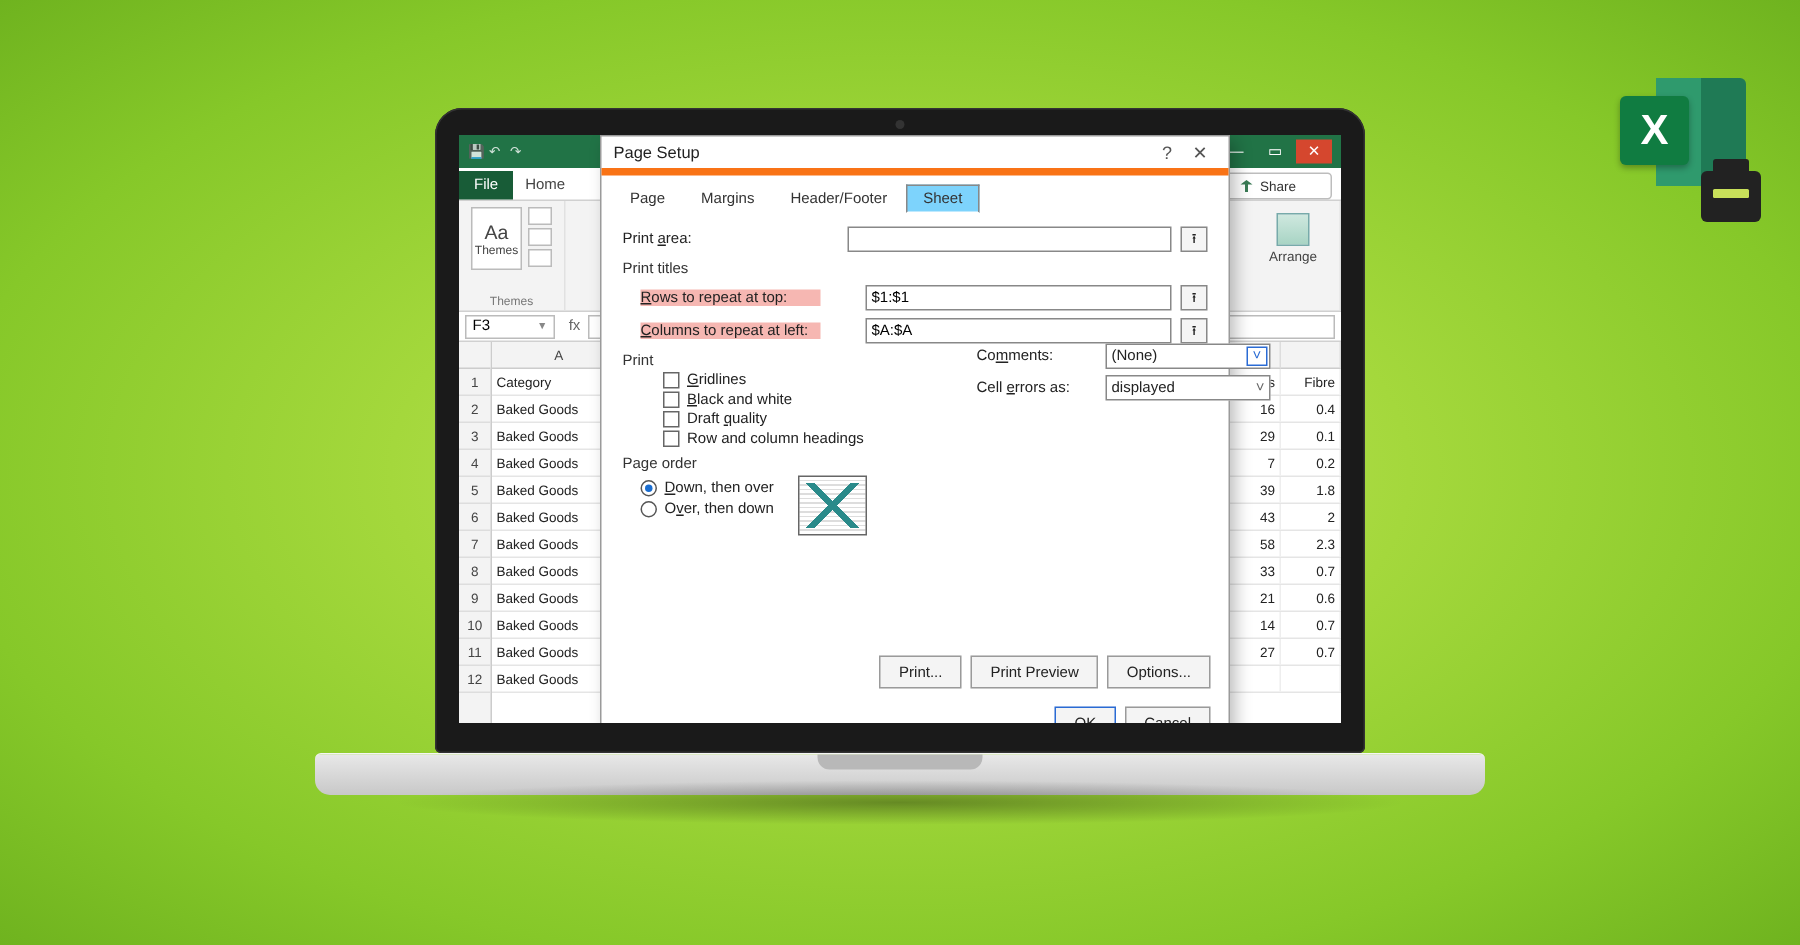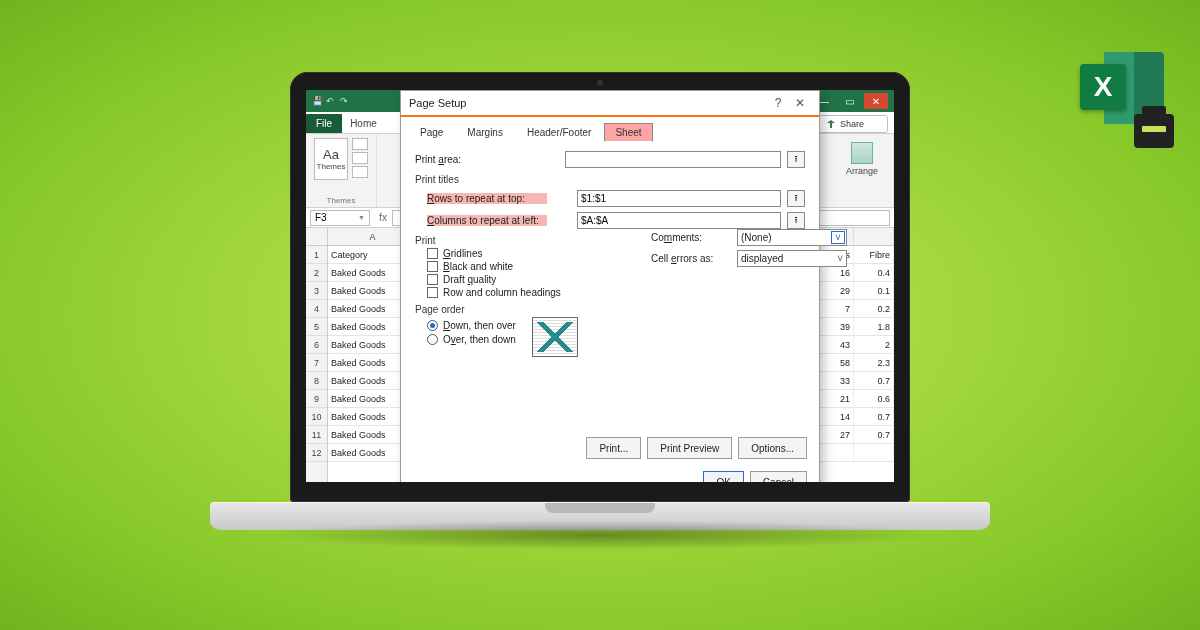--- a/index.html
+++ b/index.html
@@ -53,37 +53,37 @@
   .colhdrs div { border-right:1px solid #ddd; border-bottom:1px solid #ccc; display:flex; align-items:center; justify-content:center; }
   .cA{width:90px}.cH{width:40px}.cI{width:40px}
   .cGap{flex:1}
   .rows { font-size:9px; color:#222; }
   .row { height:18px; display:flex; border-bottom:1px solid #e5e5e5; }
   .row div { border-right:1px solid #eee; padding:0 3px; display:flex; align-items:center; overflow:hidden; white-space:nowrap; }
   .row .cH, .row .cI { justify-content:flex-end; }
 
   
   .dialog { position:absolute; left:94px; top:0px; width:420px; height:414px; background:#fff; border:1px solid #9a9a9a; box-shadow:4px 4px 10px rgba(0,0,0,.25); font-size:10px; color:#222; }
-  .dlg-title { height:26px; display:flex; align-items:center; padding:0 8px; border-bottom:2px solid #f97316; }
+  .dlg-title { height:26px; display:flex; align-items:center; padding:0 8px; border-bottom:5px solid #f97316; }
   .dlg-title .t { font-size:11px; }
   .dlg-title .sp { flex:1; }
   .dlg-title .hlp, .dlg-title .cls { width:22px; text-align:center; font-size:12px; color:#555; cursor:pointer; }
   .dlg-tabs { display:flex; gap:2px; padding:6px 8px 0 8px; font-size:10px; }
   .dlg-tab { padding:3px 10px; border:1px solid transparent; color:#333; }
-  .dlg-tab.active { border:1px solid #888; border-bottom-color:#fff; background:#fca5a5; position:relative; z-index:2; }
+  .dlg-tab.active { border:1px solid #888; border-bottom-color:#fff; background:#7dd3fc; position:relative; z-index:2; }
   .dlg-body { padding:4px 14px 8px 14px; }
   .field-row { display:flex; align-items:center; gap:6px; margin:5px 0; }
   .field-row label { width:120px; }
   .field-row.hl label { background:#f6b7b2; }
   .field-row input.tx { flex:1; height:17px; border:1px solid #888; padding:0 3px; font-size:10px;margin-left:24px; }
   .selbtn { width:18px; height:17px; border:1px solid #888; background:#f5f5f5; display:flex; align-items:center; justify-content:center; font-size:9px; }
   .fs { margin-top:6px; }
   .fs-title { font-size:10px; color:#333; margin-bottom:2px; }
   .indent { margin-left:12px; }
-  .chk { display:flex; align-items:center; gap:5px; margin:2px 0; }
+  .chk { display:flex; align-items:center; gap:5px; margin:2px 15px; }
   .chk .box { width:11px; height:11px; border:1px solid #666; background:#fff; }
   .print-right { position:absolute; left:250px; top:134px; font-size:10px; }
   .print-right .prow { display:flex; align-items:center; gap:6px; margin:4px 0; }
   .print-right label { width:80px; }
   .combo { width:110px; height:17px; border:1px solid #888; display:flex; align-items:center; justify-content:space-between; padding:0 3px; font-size:10px; background:#fff; }
   .combo.blue .arrow { color:#2a6bd4; border:1px solid #2a6bd4; width:14px; height:13px; display:flex; align-items:center; justify-content:center; margin-right:-2px; }
   .combo .arrow { color:#666; }
   .radio { display:flex; align-items:center; gap:5px; margin:3px 0; }
   .rdot { width:11px; height:11px; border:1px solid #555; border-radius:50%; display:flex; align-items:center; justify-content:center; }
   .rdot.on::after { content:""; width:5px; height:5px; border-radius:50%; background:#1a6dd0; display:block; }

